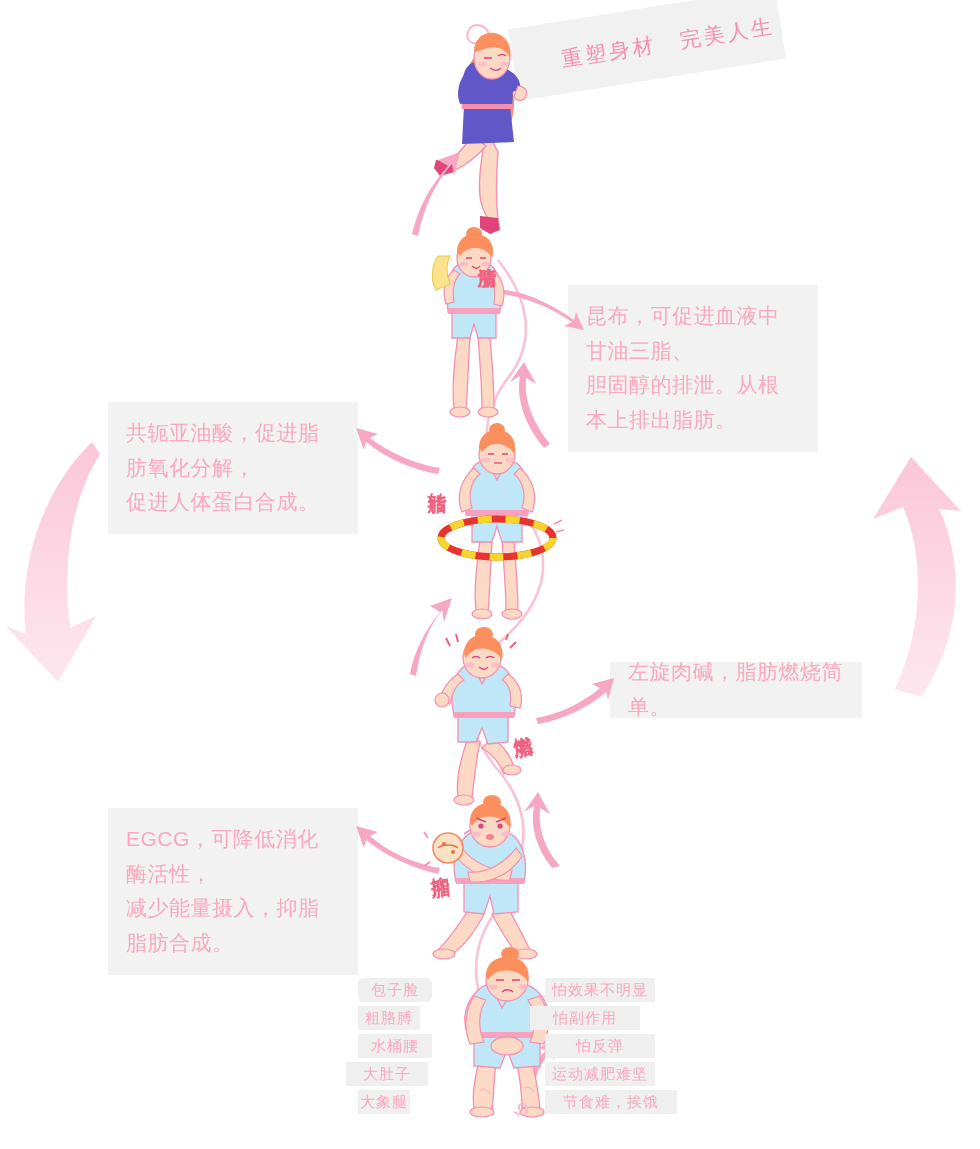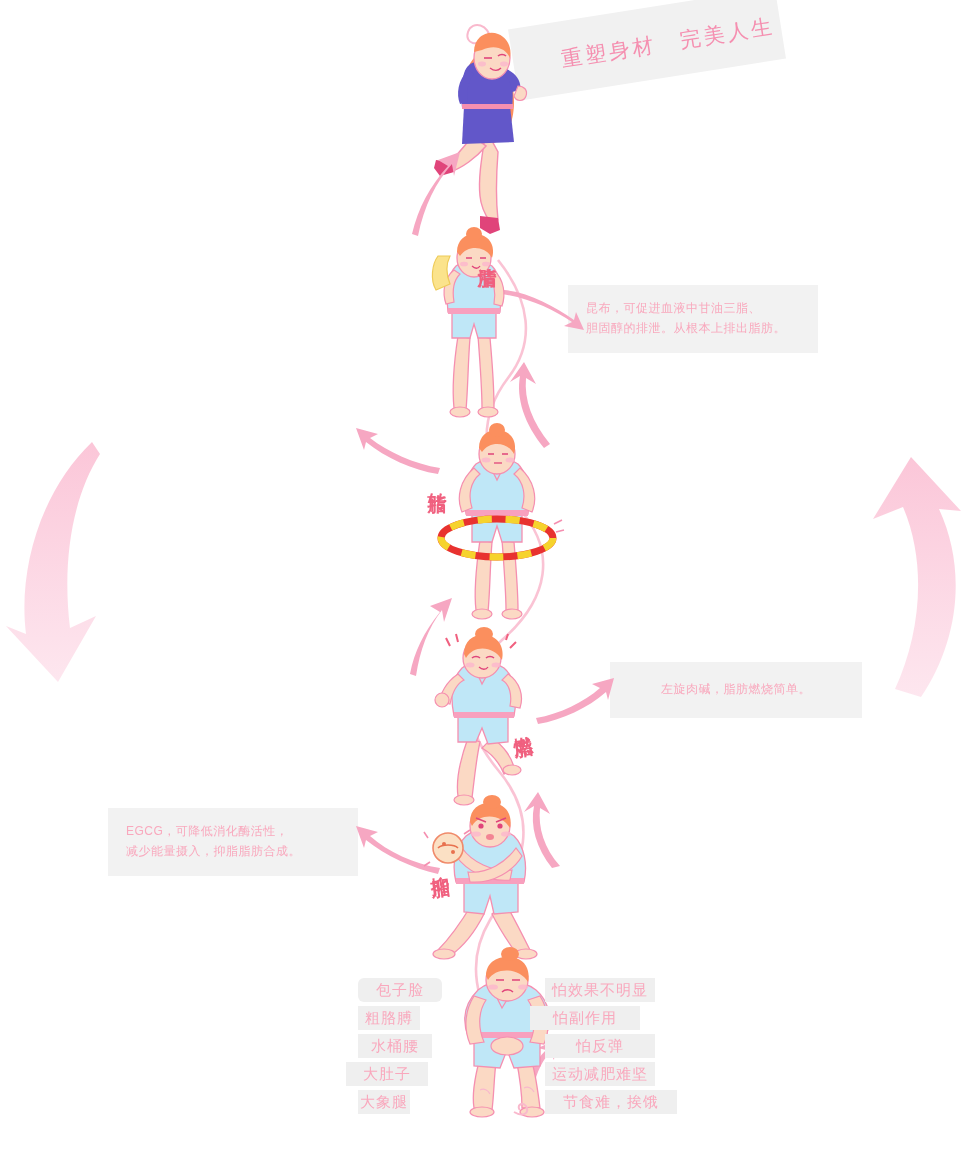--- a/index.html
+++ b/index.html
@@ -14,21 +14,21 @@
     overflow:hidden;
     background:#ffffff;
   }
   .abs{position:absolute;}
 
   
   .callout{
     position:absolute;
     background:#f2f2f2;
     color:#f9a8bd;
-    font-size:12px;
+    font-size:21px;
     line-height:1.65;
     padding:14px 18px;
     box-sizing:border-box;
     letter-spacing:.5px;
     white-space:pre-line;
   }
   .callout.one-line{display:flex;align-items:center;justify-content:center;}
 
   
   #title-banner{
@@ -184,20 +184,22 @@
       <path d="M58,34 C61,37 64,37 66,34" stroke="#e0447a" stroke-width="1.3" fill="none"></path>
     </svg>
   </div>
 
   <div class="stage-label" style="left:474px;top:252px;">清脂</div>
 
   <svg class="abs" style="left:500px;top:360px;" width="60" height="90">
     <path d="M44,88 C24,64 16,38 20,16 L10,22 L24,2 L36,24 L26,18 C24,40 32,62 50,84 Z" fill="#f6a7c2"></path>
   </svg>
 
+  <div class="callout" style="left:108px;top:402px;width:250px;">共轭亚油酸，促进脂肪氧化分解，
+促进人体蛋白合成。</div>
 
   <svg class="abs" style="left:352px;top:418px;" width="90" height="54">
     <path d="M88,50 C62,46 36,34 18,20 L26,16 L4,10 L12,32 L14,24 C34,40 60,52 86,56 Z" fill="#f6a7c2"></path>
   </svg>
 
   <div class="figure" style="left:432px;top:428px;">
     <svg width="130" height="200" viewBox="0 0 130 200">
 
       <path d="M48,112 C44,140 42,166 44,182 L56,184 C58,164 58,138 60,114 Z" fill="#fbd9c4" stroke="#f58fb0" stroke-width="1.3"></path>
       <path d="M70,112 C72,138 74,164 74,182 L86,182 C86,162 84,138 82,114 Z" fill="#fbd9c4" stroke="#f58fb0" stroke-width="1.3"></path>
@@ -350,21 +352,21 @@
       <ellipse cx="66" cy="-8" rx="9" ry="7" fill="#fb8f5e"></ellipse>
       <path d="M52,18 L60,18 M68,18 L76,18" stroke="#e0447a" stroke-width="1.5"></path>
       <ellipse cx="49" cy="25" rx="5" ry="2.6" fill="#fbb7cd" opacity=".85"></ellipse>
       <ellipse cx="79" cy="25" rx="5" ry="2.6" fill="#fbb7cd" opacity=".85"></ellipse>
       <path d="M58,30 C61,27 66,27 69,30" fill="none" stroke="#e0447a" stroke-width="1.4"></path>
 
       <path d="M70,150 C80,156 86,150 82,144 C78,139 72,144 76,148" fill="none" stroke="#f9b9cd" stroke-width="2"></path>
     </svg>
   </div>
 
-  <div class="tag" style="left:358px;top:978px;width:84px;border-radius:6px;">包子脸</div>
+  <div class="tag" style="left:358px;top:978px;width:74px;border-radius:6px;">包子脸</div>
   <div class="tag" style="left:358px;top:1006px;width:62px;">粗胳膊</div>
   <div class="tag" style="left:358px;top:1034px;width:74px;">水桶腰</div>
   <div class="tag" style="left:346px;top:1062px;width:82px;">大肚子</div>
   <div class="tag" style="left:358px;top:1090px;width:52px;">大象腿</div>
 
   <div class="tag" style="left:545px;top:978px;width:110px;">怕效果不明显</div>
   <div class="tag" style="left:530px;top:1006px;width:110px;">怕副作用</div>
   <div class="tag" style="left:545px;top:1034px;width:110px;">怕反弹</div>
   <div class="tag" style="left:545px;top:1062px;width:110px;">运动减肥难坚持</div>
   <div class="tag" style="left:545px;top:1090px;width:132px;">节食难，挨饿</div>

